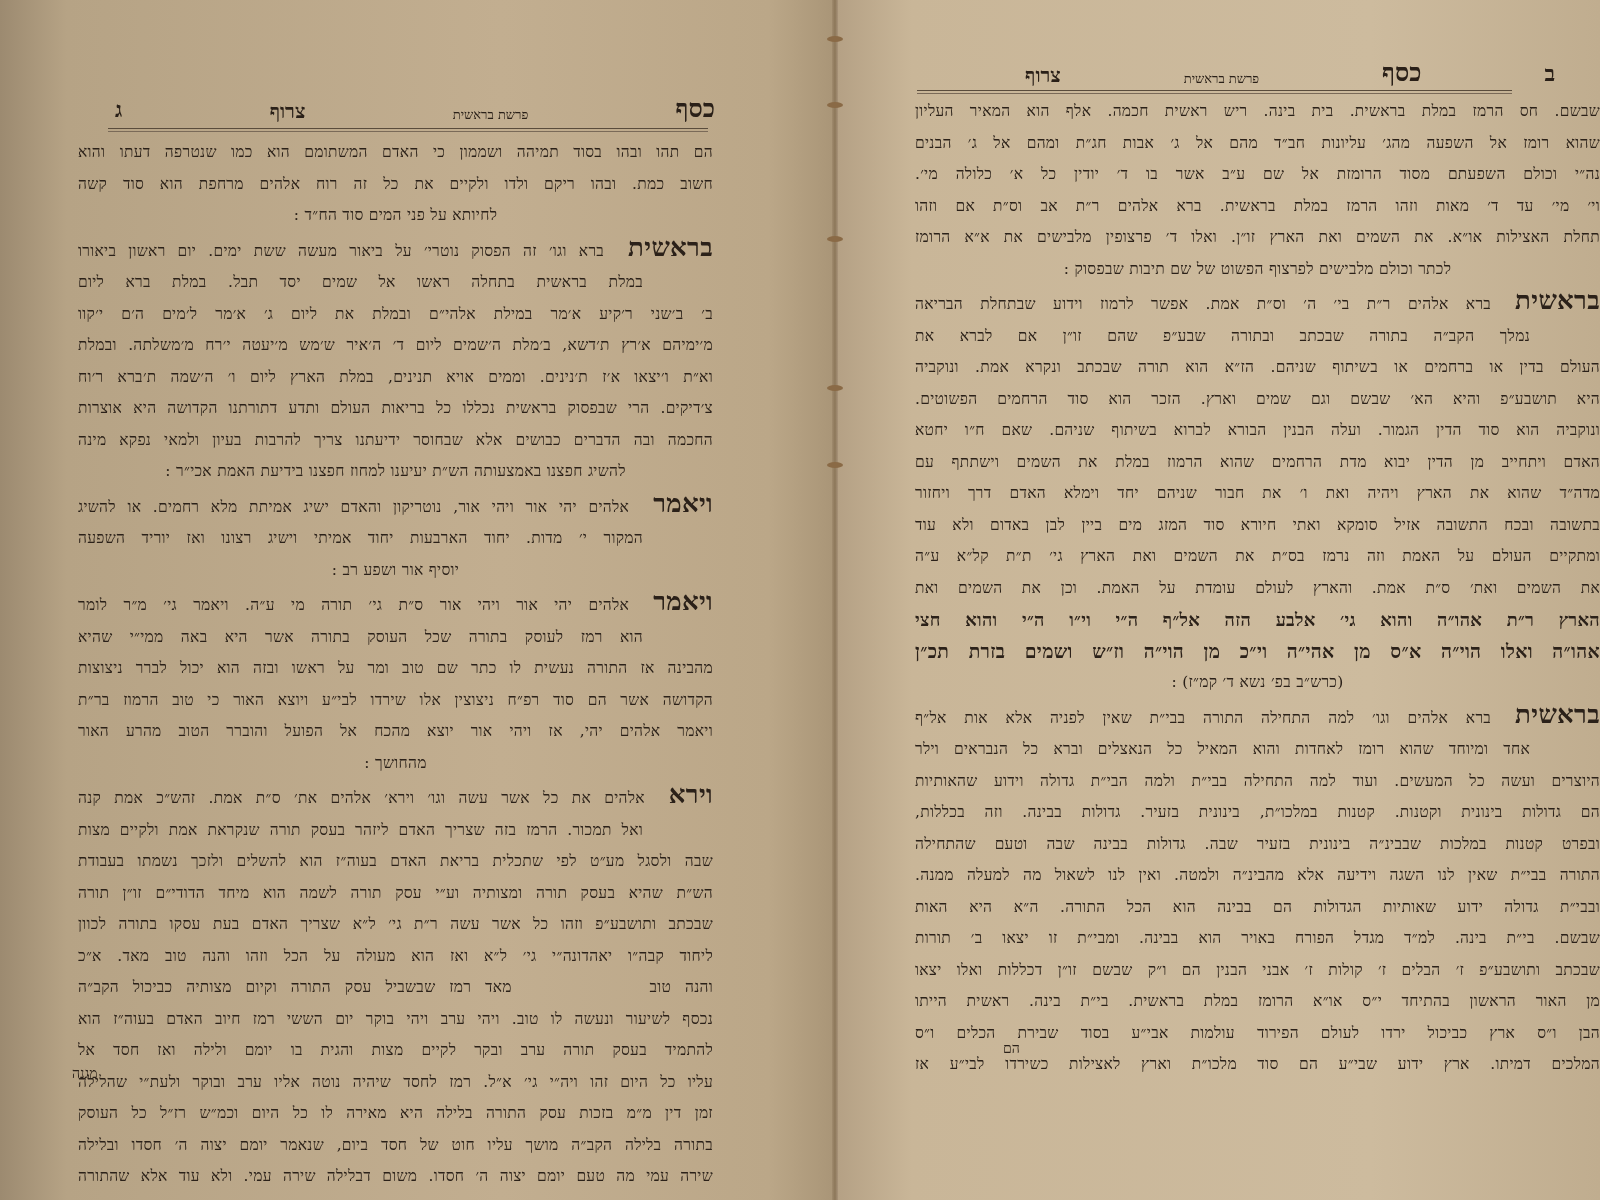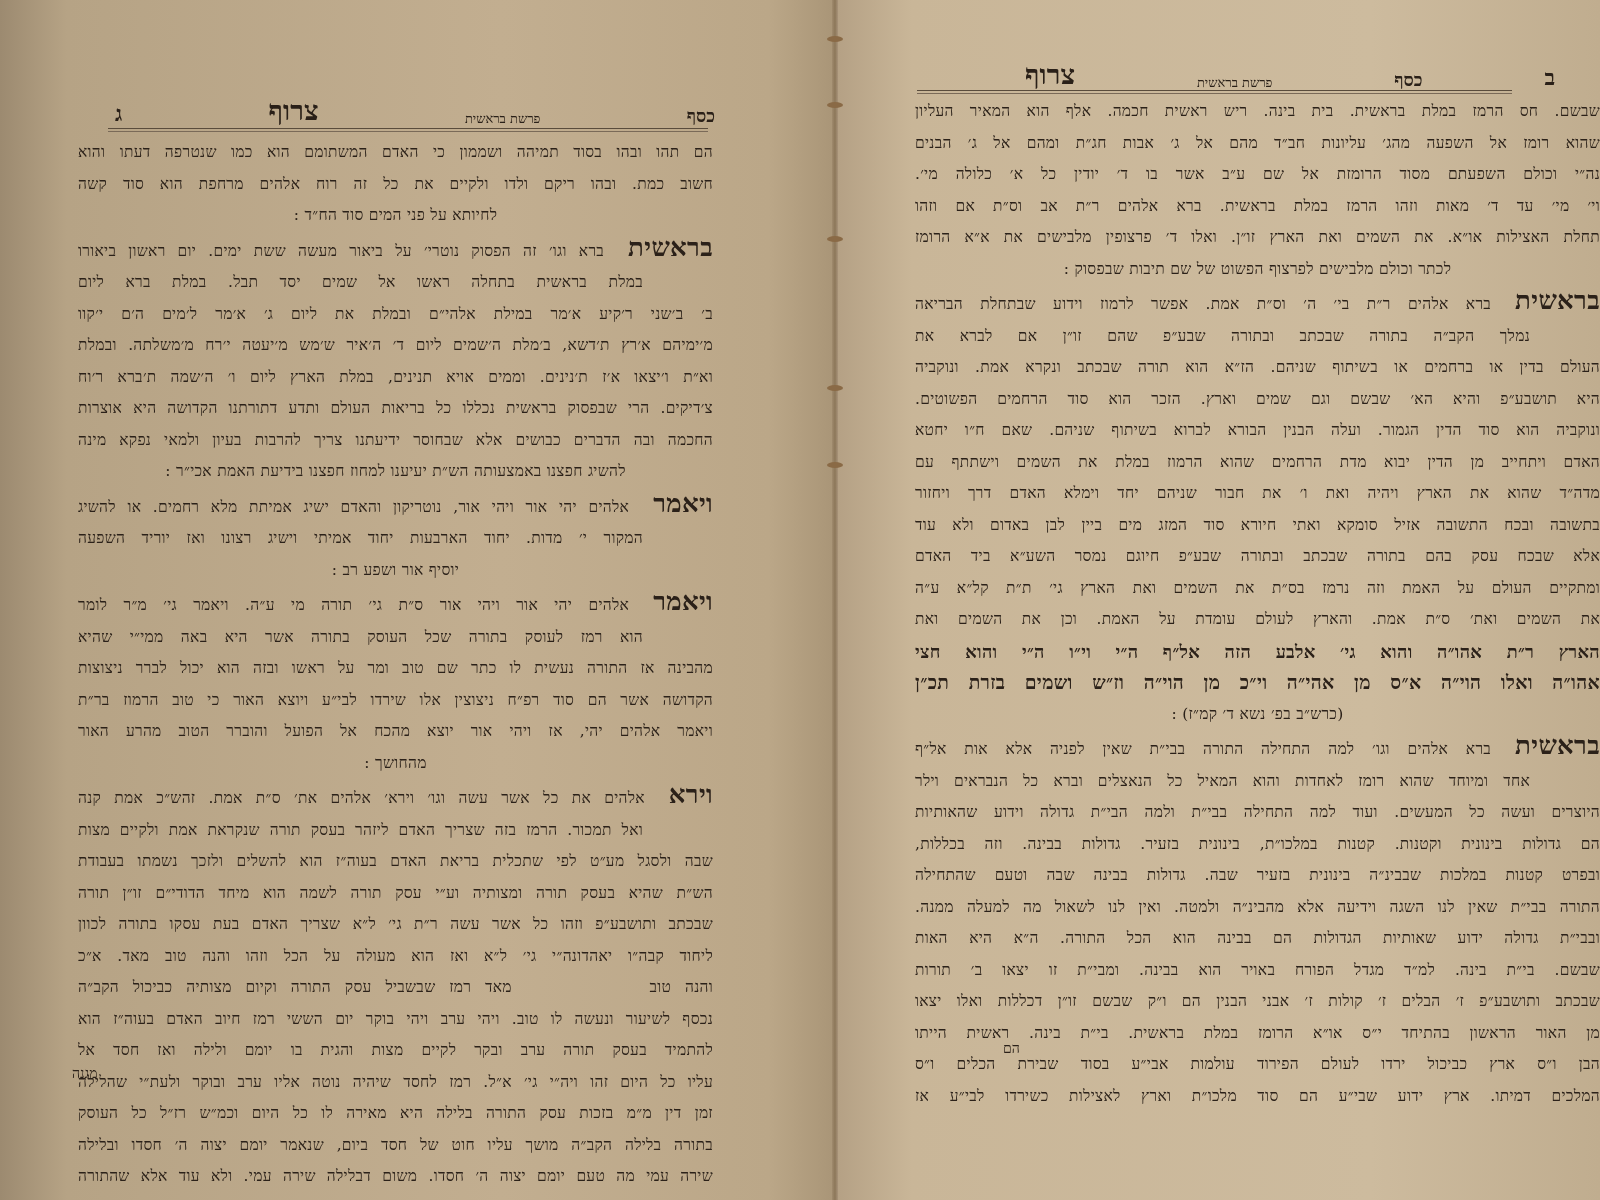--- a/index.html
+++ b/index.html
@@ -4,23 +4,23 @@
 <style>
   html,body{margin:0;padding:0;}
   body{width:1600px;height:1200px;overflow:hidden;background:#b7a284;position:relative;font-family:"DejaVu Serif",serif;}
   .page{position:absolute;top:0;height:1200px;}
   .page-left{left:0;width:835px;background:linear-gradient(90deg,#9c8a70 0%,#b6a385 8%,#c2ae90 60%,#bba788 92%,#a99577 100%);}
   .page-right{left:835px;width:765px;background:linear-gradient(90deg,#b4a084 0%,#c9b698 10%,#cdbb9e 70%,#c0ad8f 100%);}
   .gutter{position:absolute;left:832px;top:0;width:6px;height:1200px;background:linear-gradient(90deg,#a08b6e,#8c7759,#a8937a);}
   .stitch{position:absolute;width:16px;height:6px;background:#8a6a46;border-radius:50%;left:-5px;}
   .header{position:absolute;display:flex;align-items:flex-end;direction:rtl;color:#2a2018;}
   .header .pg{font-size:22px;font-weight:bold;}
-  .header .t1{font-size:18px;font-weight:bold;}
+  .header .t1{font-size:25px;font-weight:bold;}
   .header .t2{font-size:13px;}
-  .header .t3{font-size:28px;font-weight:bold;}
+  .header .t3{font-size:20px;font-weight:bold;}
   .rule{position:absolute;height:0;border-top:1.5px solid #5a4c3c;border-bottom:1px solid #7a6a58;padding-top:2px;}
   .body{position:absolute;direction:rtl;text-align:justify;color:#2b2119;font-size:15.5px;line-height:31.5px;letter-spacing:0.3px;}
   .line{display:block;white-space:nowrap;overflow:hidden;text-align-last:justify;}
   .center{text-align:center;text-align-last:center;}
   .indent{padding-right:70px;}
   .hd{font-size:26px;font-weight:bold;margin-left:24px;}
   .big{font-size:24px;font-weight:bold;}
   .footer{position:absolute;direction:rtl;font-size:14px;color:#2b2119;}
 </style>
 </head>
@@ -95,21 +95,20 @@
     <span class="line center">לכתר וכולם מלבישים לפרצוף הפשוט של שם תיבות שבפסוק :</span>
 
     <span class="line"><span class="hd">בראשית</span><span>ברא אלהים ר״ת בי׳ ה׳ וס״ת אמת. אפשר לרמוז וידוע שבתחלת הבריאה</span></span>
     <span class="line indent">נמלך הקב״ה בתורה שבכתב ובתורה שבע״פ שהם זו״ן אם לברא את</span>
     <span class="line">העולם בדין או ברחמים או בשיתוף שניהם. הז״א הוא תורה שבכתב ונקרא אמת. ונוקביה</span>
     <span class="line">היא תושבע״פ והיא הא׳ שבשם וגם שמים וארץ. הזכר הוא סוד הרחמים הפשוטים.</span>
     <span class="line">ונוקביה הוא סוד הדין הגמור. ועלה הבנין הבורא לברוא בשיתוף שניהם. שאם ח״ו יחטא</span>
     <span class="line">האדם ויתחייב מן הדין יבוא מדת הרחמים שהוא הרמוז במלת את השמים וישתתף עם</span>
     <span class="line">מדה״ד שהוא את הארץ ויהיה ואת ו׳ את חבור שניהם יחד וימלא האדם דרך ויחזור</span>
     <span class="line">בתשובה ובכח התשובה אזיל סומקא ואתי חיורא סוד המזג מים ביין לבן באדום ולא עוד</span>
-    <span class="line">אלא שבכח עסק בהם בתורה שבכתב ובתורה שבע״פ חיוגם נמסר השע״א ביד האדם</span>
     <span class="line">ומתקיים העולם על האמת וזה נרמז בס״ת את השמים ואת הארץ גי׳ ת״ת קל״א ע״ה</span>
     <span class="line">את השמים ואת׳ ס״ת אמת. והארץ לעולם עומדת על האמת. וכן את השמים ואת</span>
     <span class="line big" style="font-size:18px;">הארץ ר״ת אהו״ה והוא גי׳ אלבע הזה אל״ף ה״י וי״ו ה״י והוא חצי</span>
     <span class="line big" style="font-size:19px;">אהו״ה ואלו הוי״ה א״ס מן אהי״ה וי״כ מן הוי״ה וז״ש ושמים בזרת תכ״ן</span>
     <span class="line center">(כרש״ב בפ׳ נשא ד׳ קמ״ז) :</span>
 
     <span class="line"><span class="hd">בראשית</span><span>ברא אלהים וגו׳ למה התחילה התורה בבי״ת שאין לפניה אלא אות אל״ף</span></span>
     <span class="line indent">אחד ומיוחד שהוא רומז לאחדות והוא המאיל כל הנאצלים וברא כל הנבראים וילר</span>
     <span class="line">היוצרים ועשה כל המעשים. ועוד למה התחילה בבי״ת ולמה הבי״ת גדולה וידוע שהאותיות</span>
     <span class="line">הם גדולות בינונית וקטנות. קטנות במלכו״ת, בינונית בזעיר. גדולות בבינה. וזה בכללות,</span>

